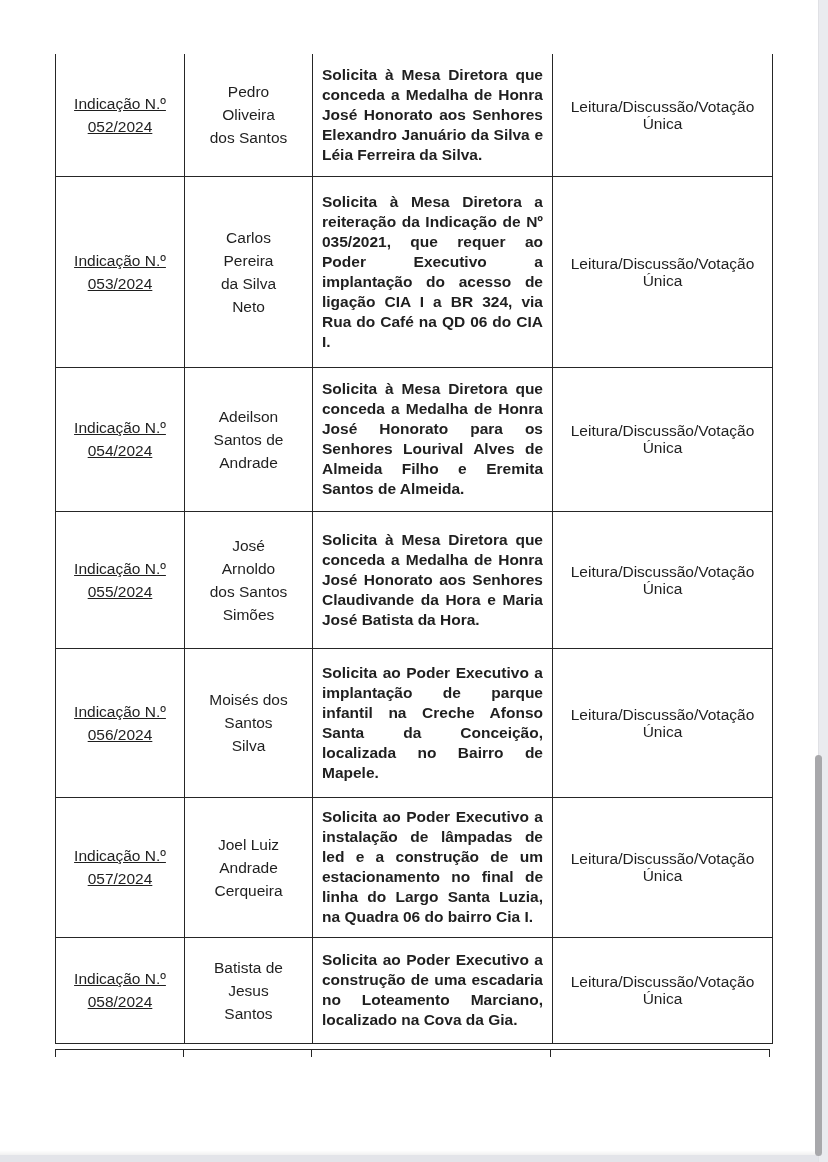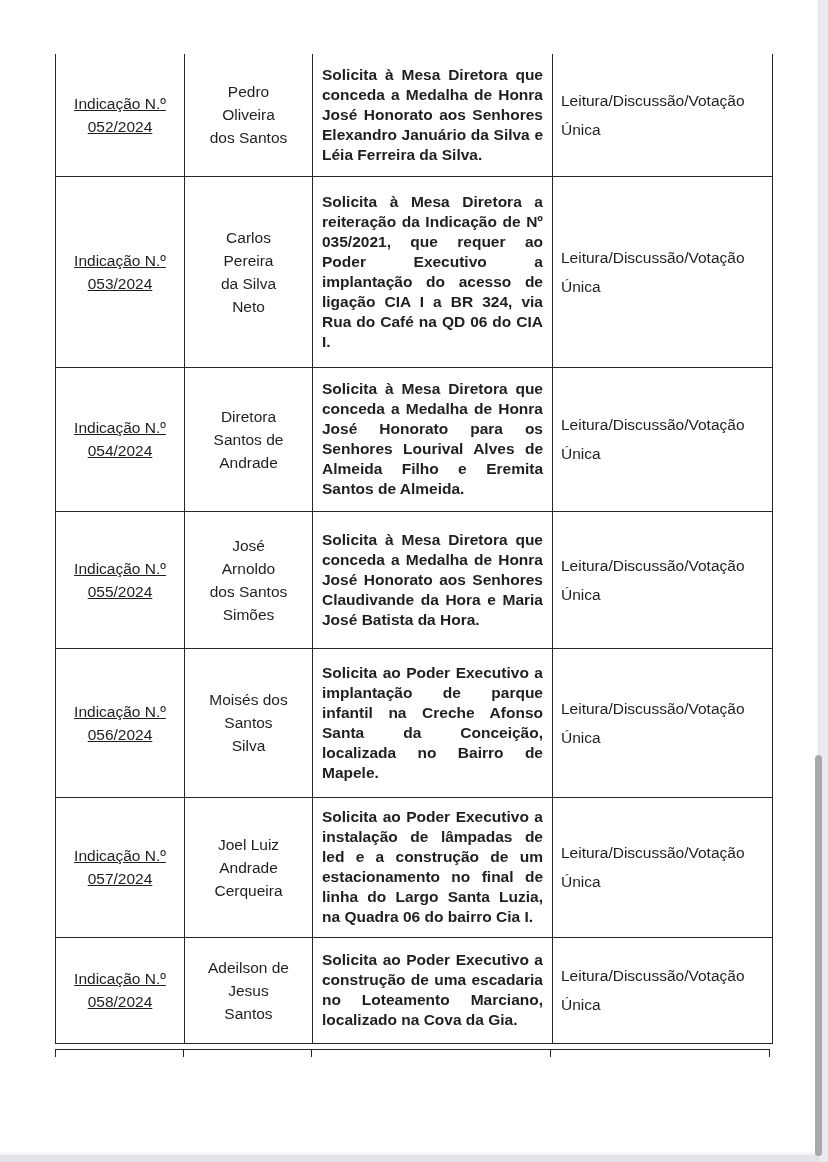--- a/index.html
+++ b/index.html
@@ -49,22 +49,23 @@
     line-height: 23px;
     padding: 0 22px;
   }
   td.c-desc {
     text-align: justify;
     line-height: 20px;
     padding: 4px 9px;
     font-weight: bold;
   }
   td.c-proc {
+    text-align: center;
     white-space: pre-line;
-    line-height: 29px;
+    line-height: 17px;
     padding: 0 8px;
   }
 
   
   .partial-row {
     position: absolute;
     left: 55px; top: 1049px;
     width: 714px; height: 7px;
     display: flex;
     border-top: 1.5px solid #262626;
@@ -130,21 +131,21 @@
       <td class="c-ind"><span class="ind-link">Indicação N.º
 053/2024</span></td>
       <td class="c-author">Carlos Pereira
 da Silva Neto</td>
       <td class="c-desc">Solicita à Mesa Diretora a reiteração da Indicação de Nº 035/2021, que requer ao Poder Executivo a implantação do acesso de ligação CIA I a BR 324, via Rua do Café na QD 06 do CIA I.</td>
       <td class="c-proc">Leitura/Discussão/Votação Única</td>
     </tr>
     <tr class="r2">
       <td class="c-ind"><span class="ind-link">Indicação N.º
 054/2024</span></td>
-      <td class="c-author">Diretora
+      <td class="c-author">Adeilson
 Santos de
 Andrade</td>
       <td class="c-desc">Solicita à Mesa Diretora que conceda a Medalha de Honra José Honorato para os Senhores Lourival Alves de Almeida Filho e Eremita Santos de Almeida.</td>
       <td class="c-proc">Leitura/Discussão/Votação Única</td>
     </tr>
     <tr class="r3">
       <td class="c-ind"><span class="ind-link">Indicação N.º
 055/2024</span></td>
       <td class="c-author">José Arnoldo
 dos Santos
@@ -165,21 +166,21 @@
 057/2024</span></td>
       <td class="c-author">Joel Luiz
 Andrade
 Cerqueira</td>
       <td class="c-desc">Solicita ao Poder Executivo a instalação de lâmpadas de led e a construção de um estacionamento no final de linha do Largo Santa Luzia, na Quadra 06 do bairro Cia I.</td>
       <td class="c-proc">Leitura/Discussão/Votação Única</td>
     </tr>
     <tr class="r6">
       <td class="c-ind"><span class="ind-link">Indicação N.º
 058/2024</span></td>
-      <td class="c-author">Adeilson de
+      <td class="c-author">Batista de
 Jesus Santos</td>
       <td class="c-desc">Solicita ao Poder Executivo a construção de uma escadaria no Loteamento Marciano, localizado na Cova da Gia.</td>
       <td class="c-proc">Leitura/Discussão/Votação Única</td>
     </tr>
   </tbody>
 </table>
 
 <div class="partial-row">
   <div class="pcell w1"></div>
   <div class="pcell w2"></div>

